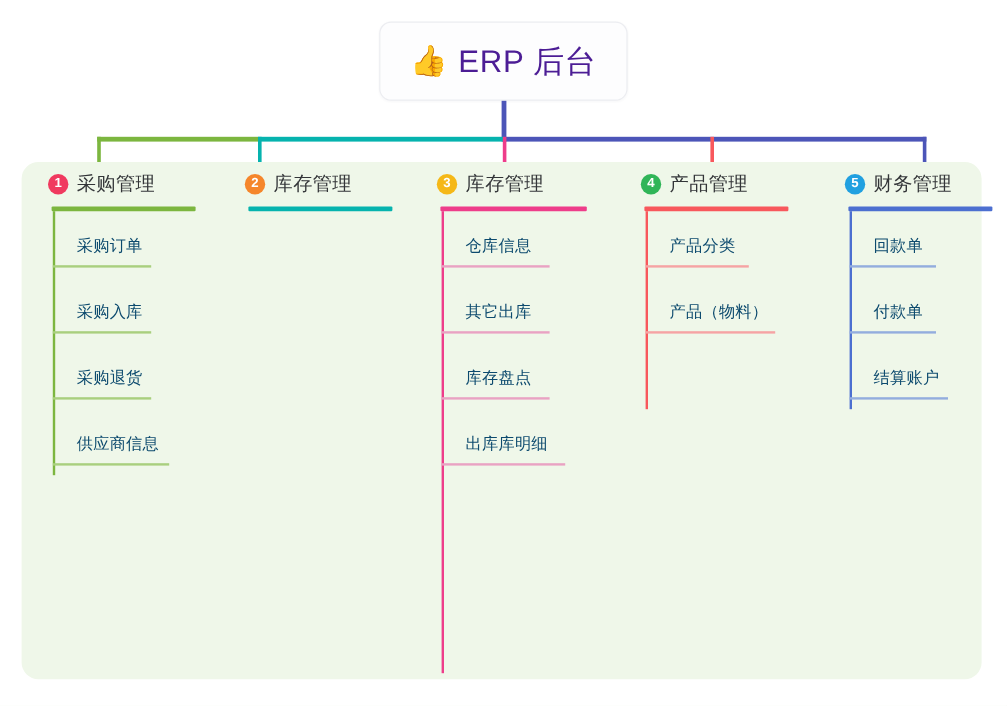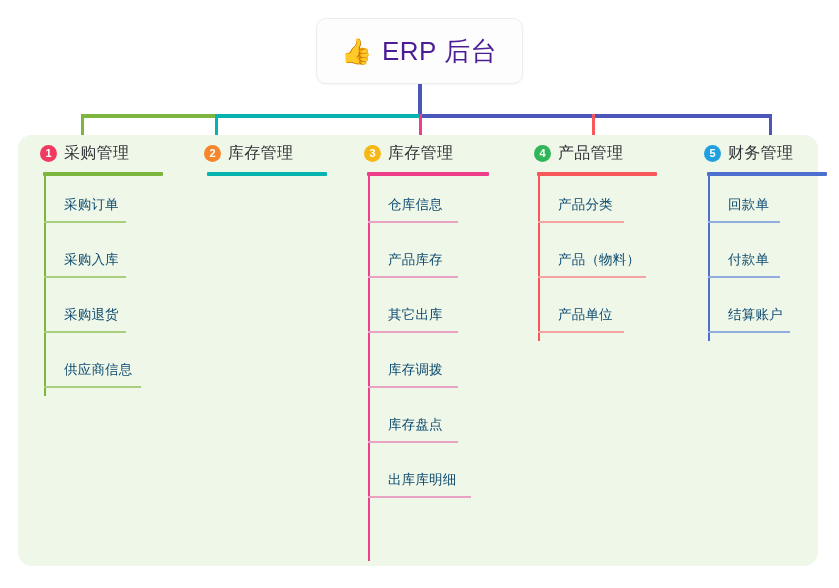--- a/index.html
+++ b/index.html
@@ -219,32 +219,24 @@
         <span class="col-title">库存管理</span>
       </div>
       <div class="header-rule" style="background: rgb(238, 61, 138); width: 122px; margin-left: 9px;"></div>
       <div class="branch">
         <div class="spine" style="background: rgb(238, 61, 138); height: 385px;"></div>
         <div class="leaf">
           <span class="leaf-text">仓库信息</span>
           <div class="leaf-rule" style="background: rgb(233, 162, 195); width: 90px;"></div>
         </div>
         <div class="leaf">
-          <span class="leaf-text">产品库存</span>
-          <div class="leaf-rule" style="background: rgb(233, 162, 195); width: 90px;"></div>
-        </div>
-        <div class="leaf">
           <span class="leaf-text">其它出库</span>
           <div class="leaf-rule" style="background: rgb(233, 162, 195); width: 90px;"></div>
         </div>
         <div class="leaf">
-          <span class="leaf-text">库存调拨</span>
-          <div class="leaf-rule" style="background: rgb(233, 162, 195); width: 90px;"></div>
-        </div>
-        <div class="leaf">
           <span class="leaf-text">库存盘点</span>
           <div class="leaf-rule" style="background: rgb(233, 162, 195); width: 90px;"></div>
         </div>
         <div class="leaf">
           <span class="leaf-text">出库库明细</span>
           <div class="leaf-rule" style="background: rgb(233, 162, 195); width: 103px;"></div>
         </div>
       </div>
     </div>
   <div class="column" id="col-3">
@@ -256,24 +248,20 @@
       <div class="branch">
         <div class="spine" style="background: rgb(248, 88, 92); height: 165px;"></div>
         <div class="leaf">
           <span class="leaf-text">产品分类</span>
           <div class="leaf-rule" style="background: rgb(246, 163, 164); width: 86px;"></div>
         </div>
         <div class="leaf">
           <span class="leaf-text">产品（物料）</span>
           <div class="leaf-rule" style="background: rgb(246, 163, 164); width: 108px;"></div>
         </div>
-        <div class="leaf">
-          <span class="leaf-text">产品单位</span>
-          <div class="leaf-rule" style="background: rgb(246, 163, 164); width: 86px;"></div>
-        </div>
       </div>
     </div>
   <div class="column" id="col-4">
       <div class="col-header">
         <span class="badge" style="background: rgb(33, 160, 224);">5</span>
         <span class="col-title">财务管理</span>
       </div>
       <div class="header-rule" style="background: rgb(76, 111, 208); width: 120px; margin-left: 9px;"></div>
       <div class="branch">
         <div class="spine" style="background: rgb(76, 111, 208); height: 165px;"></div>

